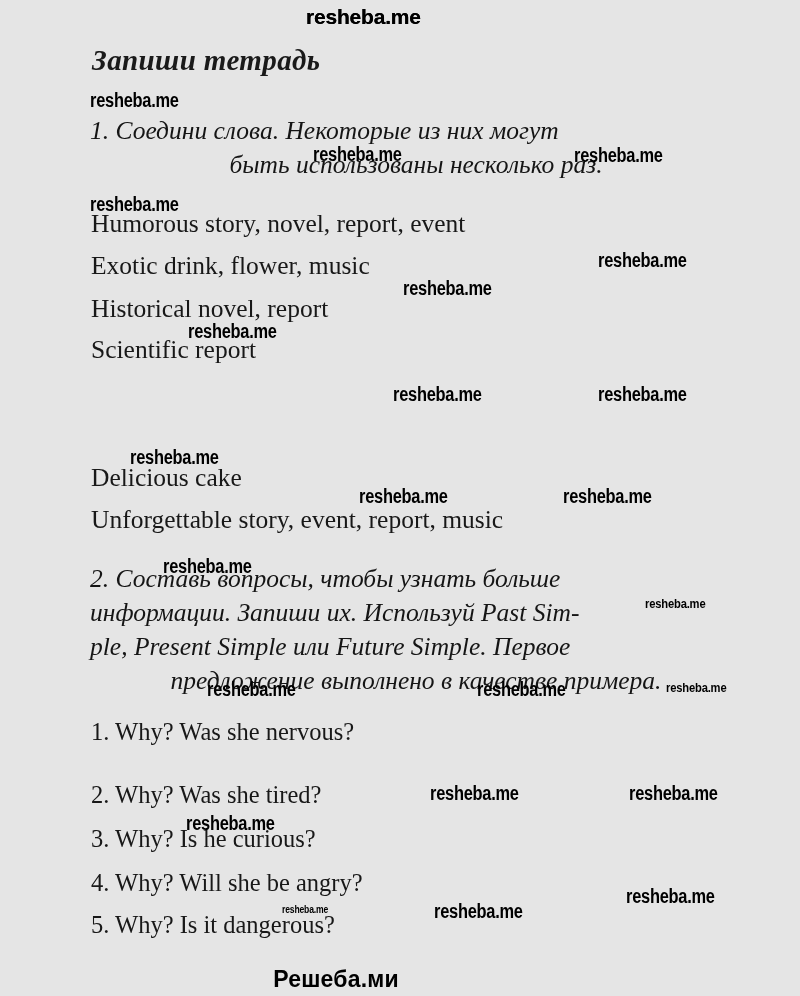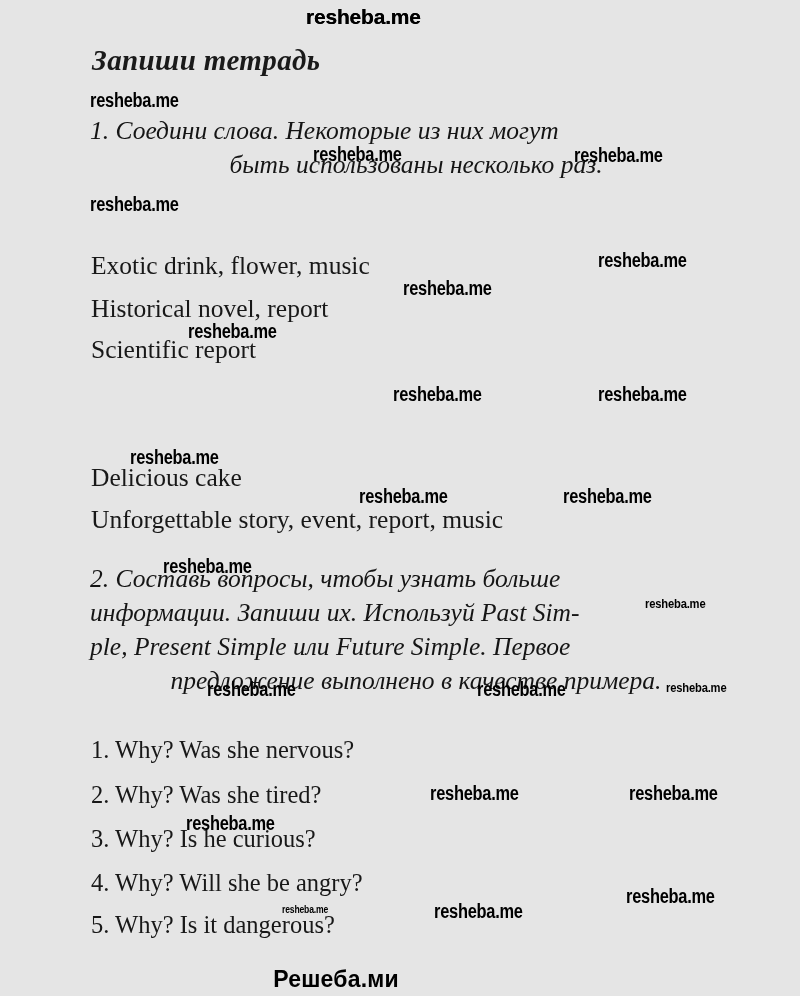--- a/index.html
+++ b/index.html
@@ -126,34 +126,35 @@
 
   <div class="wm wm-top" style="left:306px; top:6px;">resheba.me</div>
 
   <div class="doc-title">Запиши тетрадь</div>
 
   <div class="instr instr-1">
     <p>1. Соедини слова. Некоторые из них могут</p>
     <p>быть использованы несколько раз.</p>
   </div>
 
+  <div class="wordline" style="top:211px;">Humorous story, novel, report, event</div>
   <div class="wordline" style="top:253px;">Exotic drink, flower, music</div>
   <div class="wordline" style="top:296px;">Historical novel, report</div>
   <div class="wordline" style="top:337px;">Scientific report</div>
   <div class="wordline" style="top:465px;">Delicious cake</div>
   <div class="wordline" style="top:507px;">Unforgettable story, event, report, music</div>
 
   <div class="instr instr-2">
     <p>2. Составь вопросы, чтобы узнать больше</p>
     <p>информации. Запиши их. Используй Past Sim-</p>
     <p>ple, Present Simple или Future Simple. Первое</p>
     <p>предложение выполнено в качестве примера.</p>
   </div>
 
-  <div class="qline" style="top:738px;text-align:right;">1. Why? Was she nervous?</div>
+  <div class="qline" style="top:720px;text-align:right;">1. Why? Was she nervous?</div>
   <div class="qline" style="top:783px;">2. Why? Was she tired?</div>
   <div class="qline" style="top:827px;">3. Why? Is he curious?</div>
   <div class="qline" style="top:871px;">4. Why? Will she be angry?</div>
   <div class="qline" style="top:913px;">5. Why? Is it dangerous?</div>
 
   <div class="footer-mark">Решеба.ми</div>
 
   <div id="wm-layer">
       <div class="wm wm-top" style="left: 306px; top: 6px;">resheba.me</div>
       <div class="wm wm-cond" style="left: 90px; top: 90px;">resheba.me</div>

